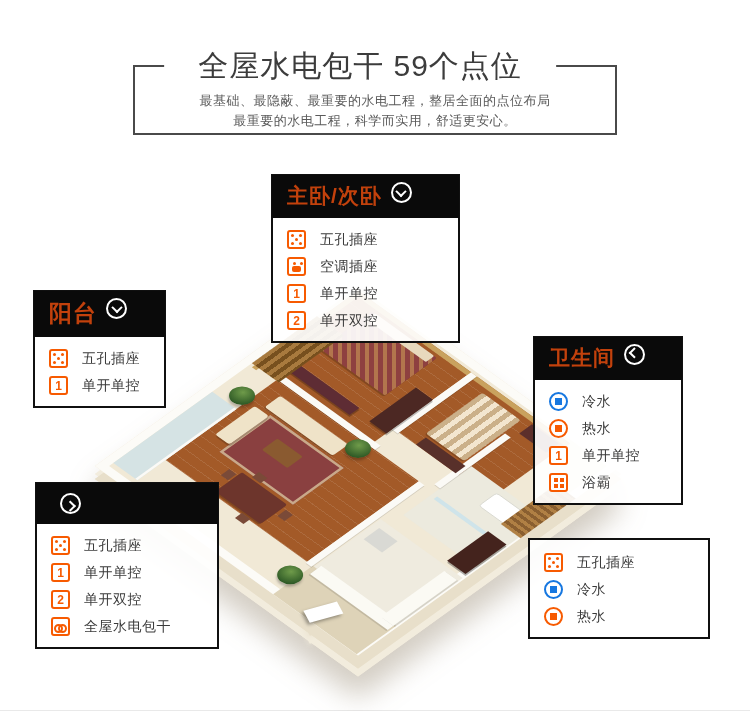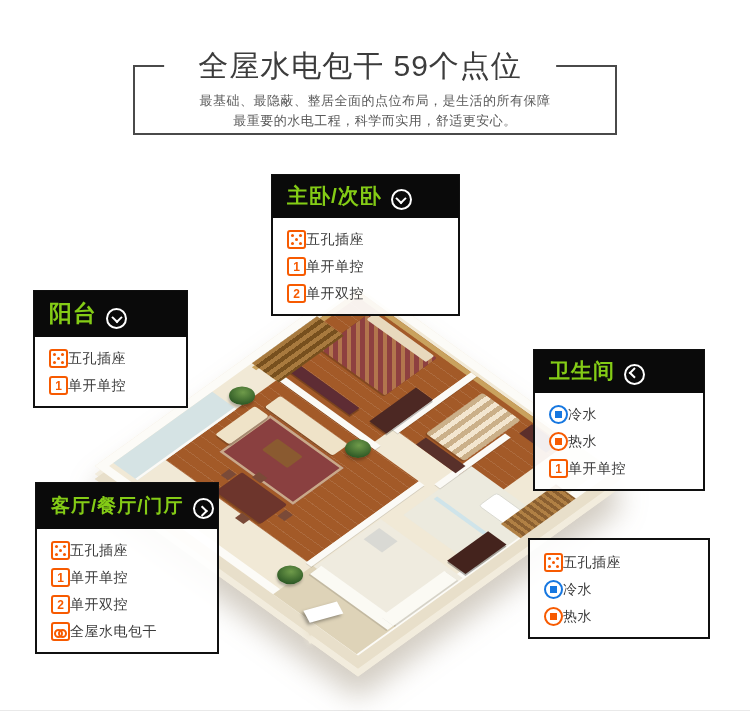--- a/index.html
+++ b/index.html
@@ -70,36 +70,36 @@
   .balc-se{left:334px;top:54px;width:28px;height:78px;background:repeating-linear-gradient(0deg,#b08044 0 4px,#8a5f30 4px 8px)}
   .rm-hall{left:242px;top:306px;width:118px;height:56px;background:#ded3b8}
   .door-open{left:286px;top:326px;width:18px;height:36px;background:#ffffff;box-shadow:2px 3px 4px rgba(0,0,0,.35);transform:rotate(24deg)}
   .plant{width:26px;height:26px;border-radius:50%;background:radial-gradient(circle at 40% 35%,#6f9b4a,#2f5a26 72%);box-shadow:2px 3px 3px rgba(0,0,0,.25)}
   .plant-a{left:12px;top:176px}
   .plant-b{left:146px;top:146px}
   .plant-c{left:222px;top:318px}
 
   
   .panel{position:absolute;border:2px solid #101010;background:rgba(255,255,255,.92);z-index:6}
-  .panel-h{background:var(--ink);color:#84cc16;display:flex;align-items:flex-end;padding:7px 10px 8px 15px;margin:-1px}
+  .panel-h{background:var(--ink);color:#c2410c;display:flex;align-items:flex-start;padding:7px 10px 8px 15px;margin:-1px}
   .panel-h .t{font-weight:700;font-size:21px;letter-spacing:1px;white-space:nowrap}
   .chev{position:relative;display:inline-flex;flex:0 0 auto;width:21px;height:21px;border:2px solid #fff;border-radius:50%;
     margin-left:9px;align-items:center;justify-content:center}
   .chev::before{content:"";width:6px;height:6px;border-right:2px solid #fff;border-bottom:2px solid #fff;
     transform:rotate(45deg) translate(-1px,-1px)}
   .chev-right::before{transform:rotate(-45deg) translate(-2px,1px)}
   .chev-left::before{transform:rotate(135deg) translate(-1px,2px)}
   .panel-b{padding:9px 8px 7px 14px}
-  .rowi{display:flex;align-items:center;height:27px}
+  .rowi{display:flex;align-items:center;gap:14px;height:27px}
   .rowi .lbl{font-size:14px;color:#3a3a3a;letter-spacing:.5px;white-space:nowrap}
 
   #p-master{left:271px;top:174px;width:189px}
-  #p-balcony{left:33px;top:290px;width:155px}
+  #p-balcony{left:33px;top:290px;width:133px}
   #p-balcony .t,#p-kitchen .t{font-size:23px}
-  #p-bath{left:533px;top:349px;width:172px}
+  #p-bath{left:533px;top:336px;width:150px}
   #p-living{left:35px;top:482px;width:184px}
   #p-living .t{font-size:19px}
   #p-living .panel-h{padding-top:10px;padding-bottom:10px}
   #p-kitchen{left:528px;top:538px;width:182px}
 
   
   .ic{position:relative;flex:0 0 auto;width:19px;height:19px;border:2px solid var(--orange);border-radius:3px;background:#fff}
   .ic::before,.ic::after{content:"";position:absolute}
   .ic-s5::before{width:3px;height:3px;border-radius:50%;background:var(--orange);left:6px;top:6px;
     box-shadow:-4px -4px 0 var(--orange),4px -4px 0 var(--orange),-4px 4px 0 var(--orange),4px 4px 0 var(--orange)}
@@ -120,21 +120,21 @@
   .foot-line{position:absolute;left:0;right:0;bottom:0;height:1px;background:#e9e9e9}
 </style>
 </head>
 <body>
 
 <div class="page">
 
   <div class="hero">
     <div class="hero-frame"></div>
     <div class="hero-title">全屋水电包干  59个点位</div>
-    <div class="hero-sub sub1">最基础、最隐蔽、整居全面的点位布局，是生活的所有保障</div>
+    <div class="hero-sub sub1">最基础、最隐蔽、最重要的水电工程，整居全面的点位布局</div>
     <div class="hero-sub sub2">最重要的水电工程，科学而实用，舒适更安心。</div>
   </div>
 
   <div class="scene">
     <div class="plate-wrap">
       <div class="plate">
         <div class="rm-master floor-wood"></div>
         <div class="rm-bedroom2 floor-wood"></div>
         <div class="rm-living floor-wood"></div>
         <div class="wall-gold-top"></div>
@@ -183,20 +183,24 @@
     <div class="panel-h">
       <span class="t">主卧/次卧</span>
       <span class="chev chev-down"></span>
     </div>
     <div class="panel-b">
       <div class="rowi">
         <span class="ic ic-s5"></span>
         <span class="lbl">五孔插座</span>
       </div>
       <div class="rowi">
+        <span class="ic ic-ac"></span>
+        <span class="lbl">空调插座</span>
+      </div>
+      <div class="rowi">
         <span class="ic ic-num">
             <i>1</i>
           </span>
         <span class="lbl">单开单控</span>
       </div>
       <div class="rowi">
         <span class="ic ic-num">
             <i>2</i>
           </span>
         <span class="lbl">单开双控</span>
@@ -236,26 +240,29 @@
       <div class="rowi">
         <span class="ic ic-round ic-hot"></span>
         <span class="lbl">热水</span>
       </div>
       <div class="rowi">
         <span class="ic ic-num">
             <i>1</i>
           </span>
         <span class="lbl">单开单控</span>
       </div>
+      <div class="rowi">
+        <span class="ic ic-bath"></span>
+        <span class="lbl">浴霸</span>
+      </div>
     </div>
   </section>
 
   <section class="panel" id="p-living">
     <div class="panel-h">
-      <span class="t">客厅/餐厅/门厅</span>
       <span class="chev chev-right"></span>
     </div>
     <div class="panel-b">
       <div class="rowi">
         <span class="ic ic-s5"></span>
         <span class="lbl">五孔插座</span>
       </div>
       <div class="rowi">
         <span class="ic ic-num">
             <i>1</i>

